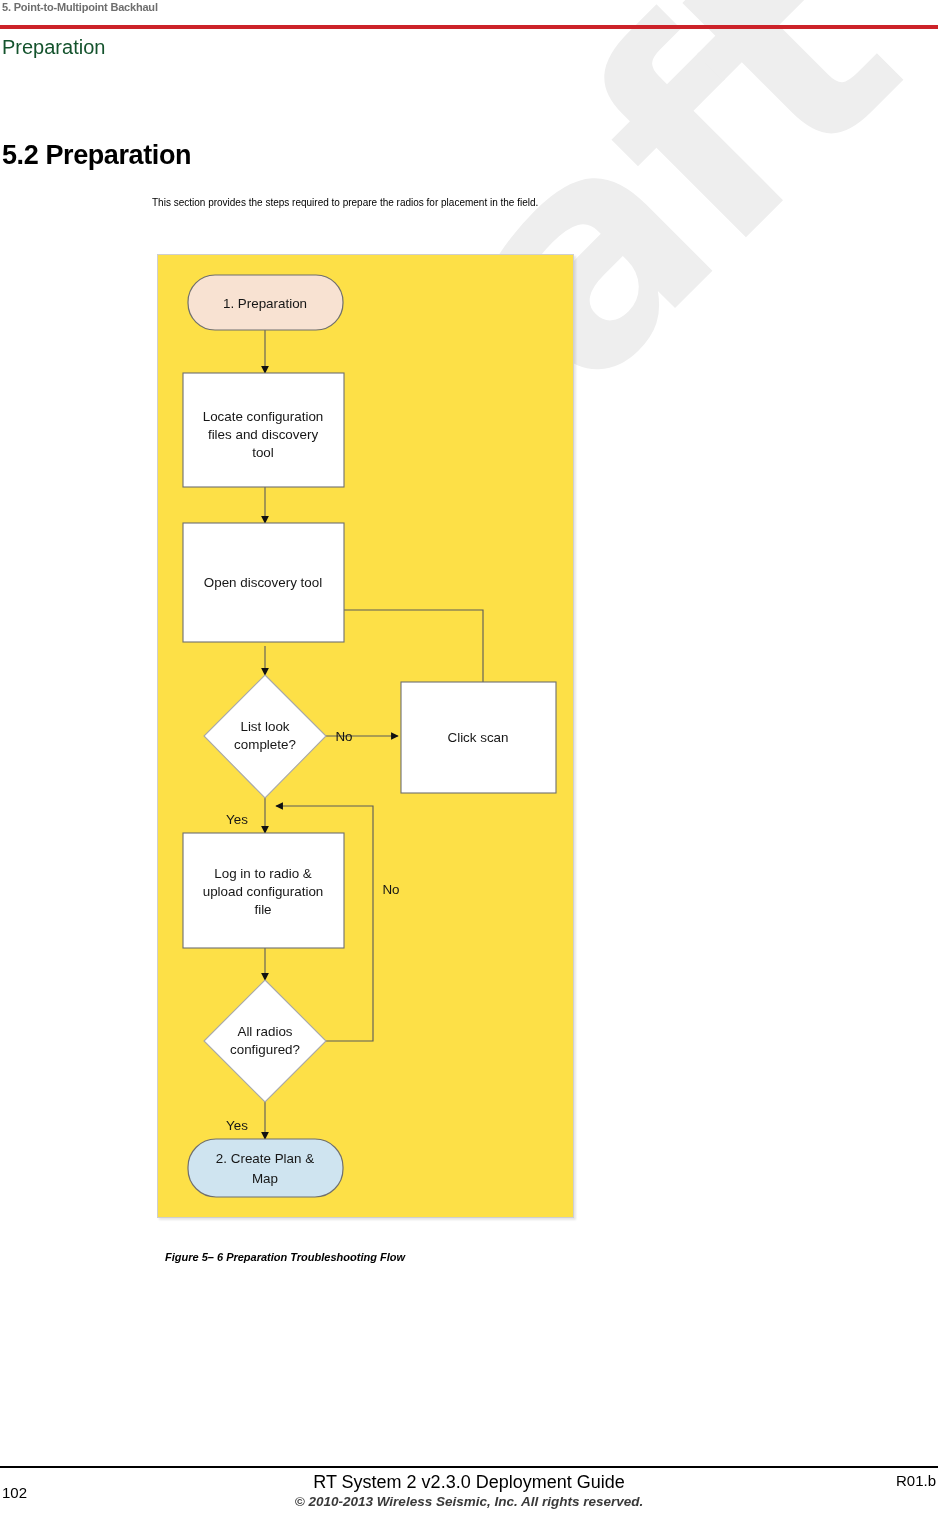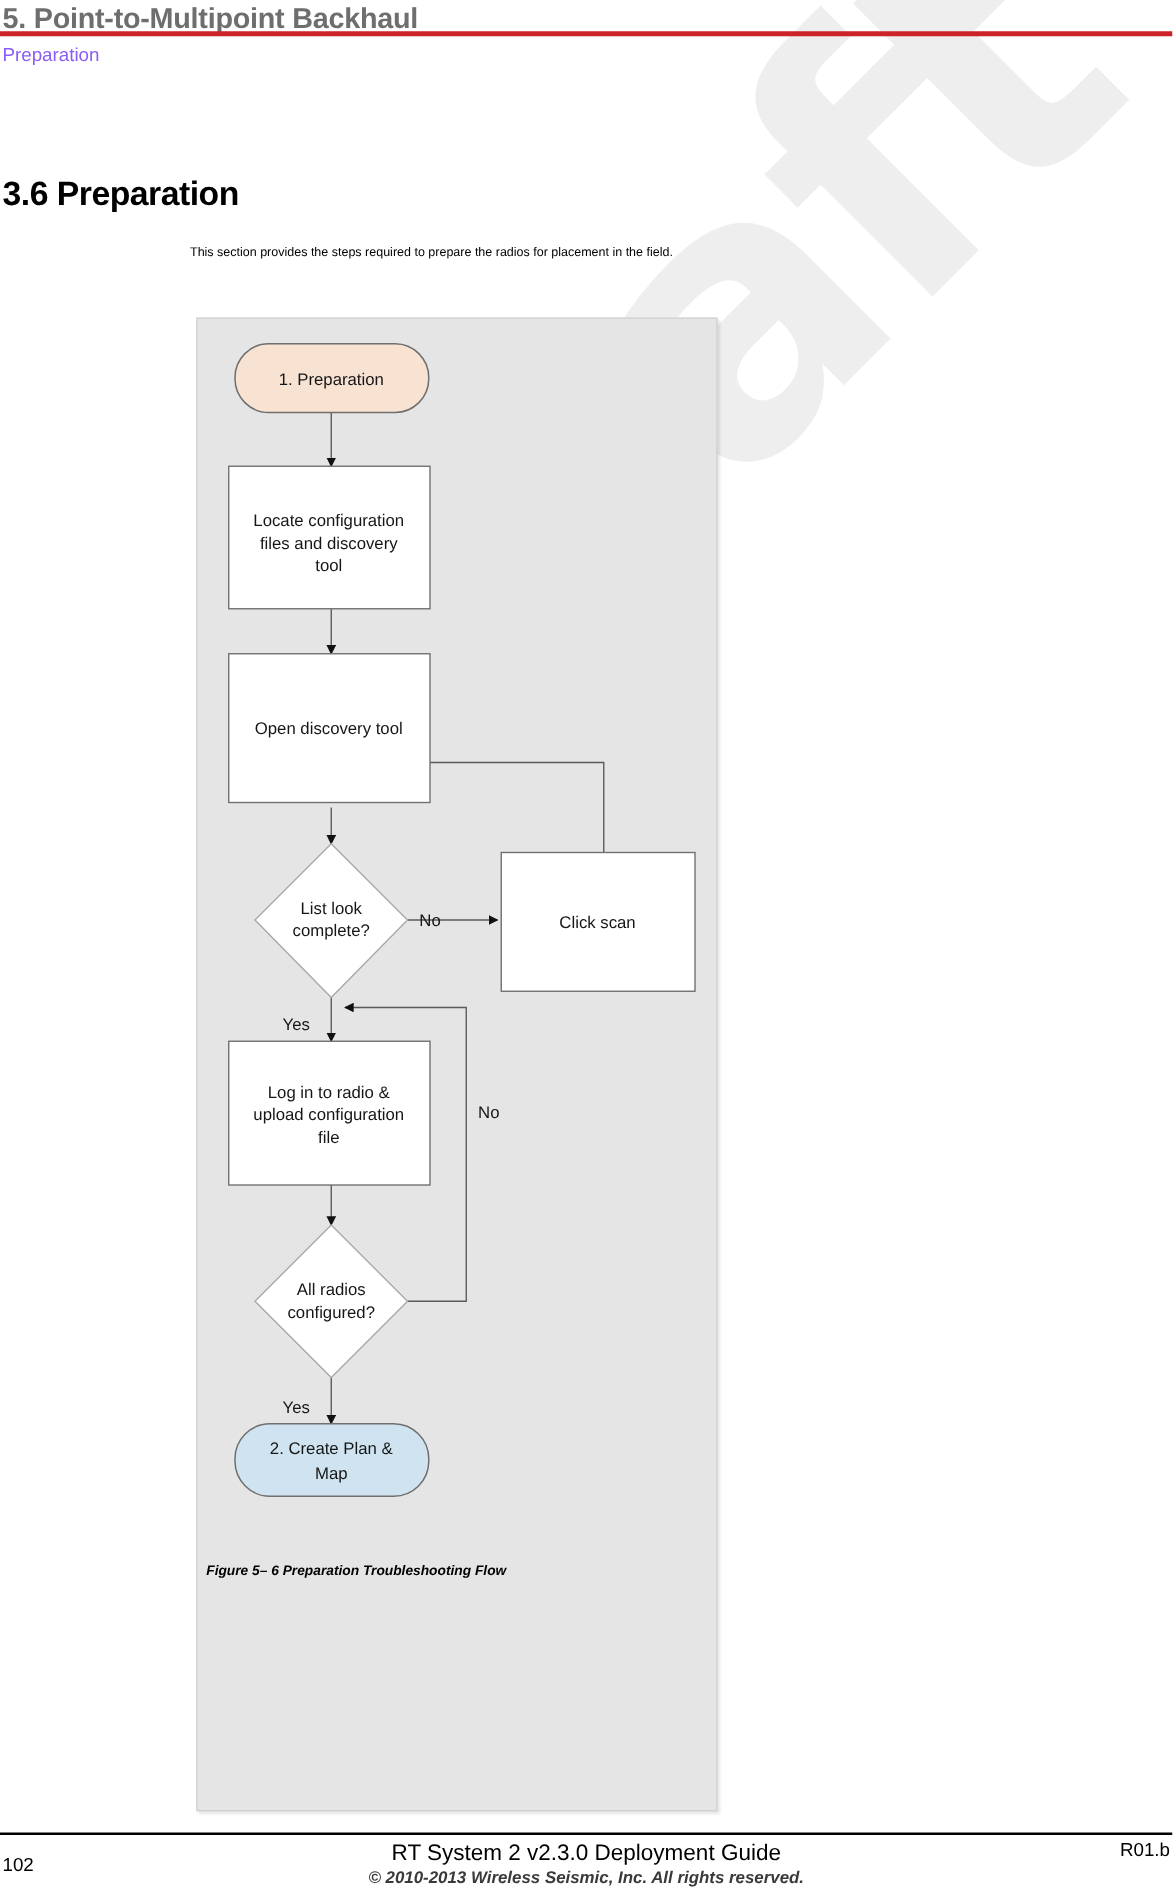--- a/index.html
+++ b/index.html
@@ -45,40 +45,40 @@
     position: absolute;
     left: 0;
     top: 0;
     width: 938px;
     z-index: 2;
   }
   #header-title {
     position: absolute;
     left: 2px;
     top: 1px;
-    font-size: 23px;
+    font-size: 11px;
     font-weight: bold;
     color: #6e6e6e;
     letter-spacing: -0.2px;
     white-space: nowrap;
   }
   #header-rule {
     position: absolute;
     left: 0px;
     top: 25px;
     width: 938px;
     height: 4px;
     background: #cc2229;
   }
   #header-subtitle {
     position: absolute;
     left: 2px;
     top: 36px;
-    font-size: 15px;
-    color: #8b5cf6;
+    font-size: 20px;
+    color: #14532d;
     white-space: nowrap;
   }
 
   
   #content {
     position: absolute;
     left: 0;
     top: 0;
     width: 938px;
     z-index: 2;
@@ -109,24 +109,24 @@
     left: 157px;
     top: 254px;
     width: 419px;
     height: 966px;
   }
   #figure-frame {
     position: absolute;
     left: 0;
     top: 0;
     width: 417px;
-    height: 1195px;
+    height: 964px;
     border: 1px solid #cfcfcf;
     box-sizing: border-box;
-    background: #e5e5e5;
+    background: #fde047;
     box-shadow: 2px 2px 2px rgba(0,0,0,0.10);
   }
   #flow-svg {
     position: absolute;
     left: 0;
     top: 0;
     width: 417px;
     height: 964px;
   }
   .node-label {
@@ -212,21 +212,21 @@
 </div>
 
 <div id="page-header">
   <div id="header-title">5. Point-to-Multipoint Backhaul</div>
   <div id="header-rule"></div>
   <div id="header-subtitle">Preparation</div>
 </div>
 
 <div id="content">
 
-  <div id="section-heading">3.6 Preparation</div>
+  <div id="section-heading">5.2 Preparation</div>
 
   <div id="section-paragraph">This section provides the steps required to prepare the radios for placement in the field.</div>
 
   <div id="figure-block">
     <div id="figure-frame">
       <svg id="flow-svg" viewBox="0 0 417 964">
         <defs>
           <marker id="arrow" viewBox="0 0 10 10" refX="9" refY="5" markerWidth="7" markerHeight="7" orient="auto-start-reverse">
             <path d="M 0 0 L 10 5 L 0 10 z" fill="#111111"></path>
           </marker>

